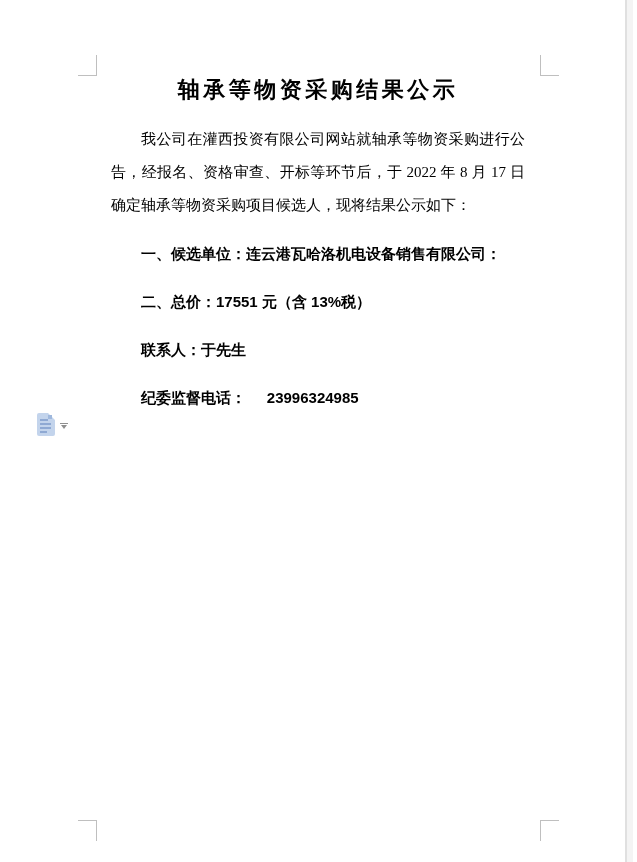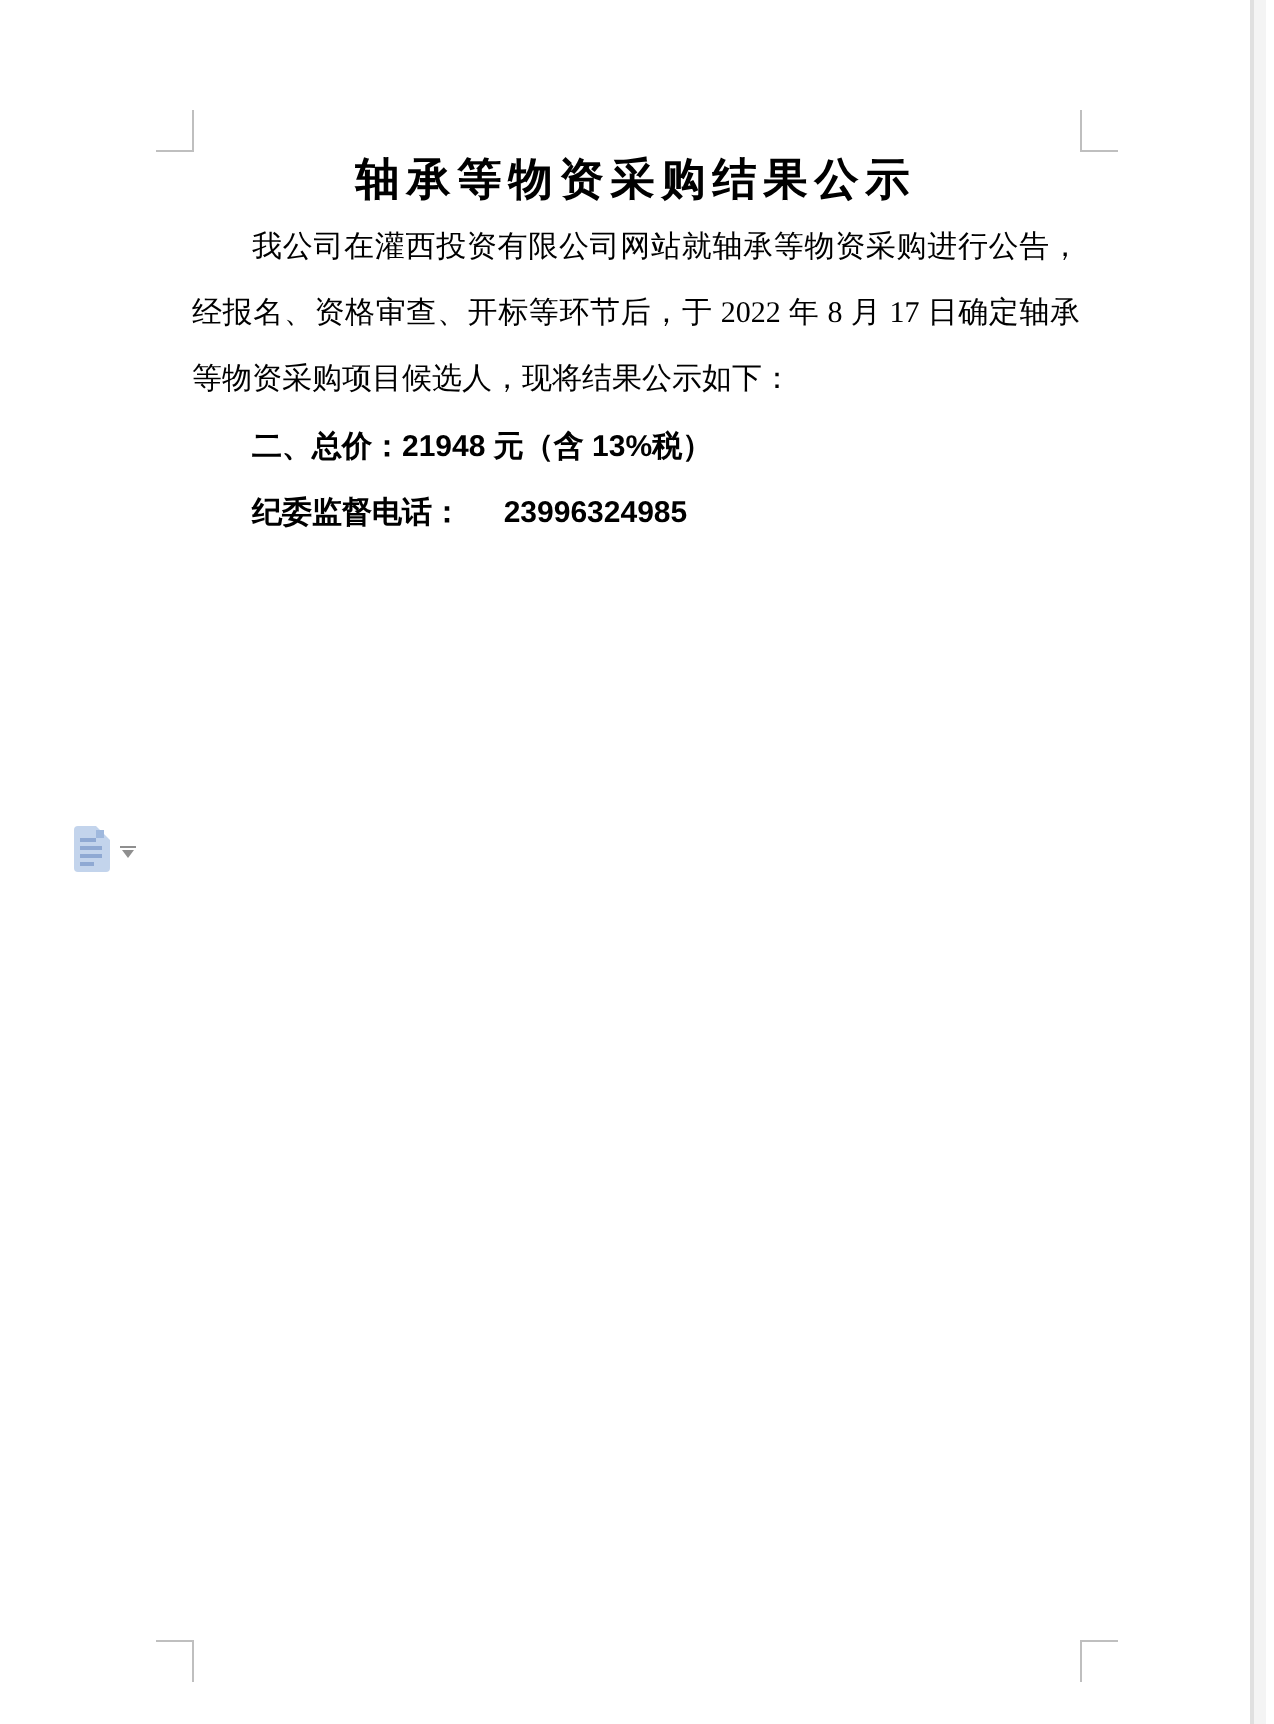--- a/index.html
+++ b/index.html
@@ -27,21 +27,21 @@
   .content {
     position: absolute; left: 96px; top: 72px; width: 444px;
     color: #000;
   }
   .doc-title {
     margin: 0; font-size: 22px; font-weight: bold; line-height: 36px;
     text-align: center; letter-spacing: 3.5px;
     font-family: "Liberation Serif", serif;
   }
   .para {
-    margin: 0; font-size: 15px; line-height: 33px;
+    margin: 15px; font-size: 15px; line-height: 33px;
     text-align: justify; text-indent: 30px; white-space: pre-wrap;
     font-family: "Liberation Serif", serif;
   }
   .para.heiti {
     font-family: "Liberation Sans", sans-serif;
     font-weight: bold; text-align: left;
   }
 
   
   .paste-btn { position: absolute; left: 37px; top: 412px; width: 32px; height: 25px; cursor: pointer; }
@@ -77,21 +77,23 @@
 <div class="screen">
 
   <div class="crop tl"></div>
   <div class="crop tr"></div>
   <div class="crop bl"></div>
   <div class="crop br"></div>
 
   <div class="content">
     <h1 class="doc-title">轴承等物资采购结果公示</h1>
     <p class="para">我公司在灌西投资有限公司网站就轴承等物资采购进行公告，经报名、资格审查、开标等环节后，于 2022 年 8 月 17 日确定轴承等物资采购项目候选人，现将结果公示如下：</p>
-    <p class="para heiti">二、总价：21948 元（含 13%税）</p>
+    <p class="para heiti">一、候选单位：连云港瓦哈洛机电设备销售有限公司：</p>
+    <p class="para heiti">二、总价：17551 元（含 13%税）</p>
+    <p class="para heiti">联系人：于先生</p>
     <p class="para heiti">纪委监督电话：     23996324985</p>
   </div>
 
   <div class="paste-btn">
     <div class="paste-icon">
       <div class="paste-fold"></div>
       <div class="paste-fold-shade"></div>
       <div class="paste-line pl1"></div>
       <div class="paste-line pl2"></div>
       <div class="paste-line pl3"></div>

